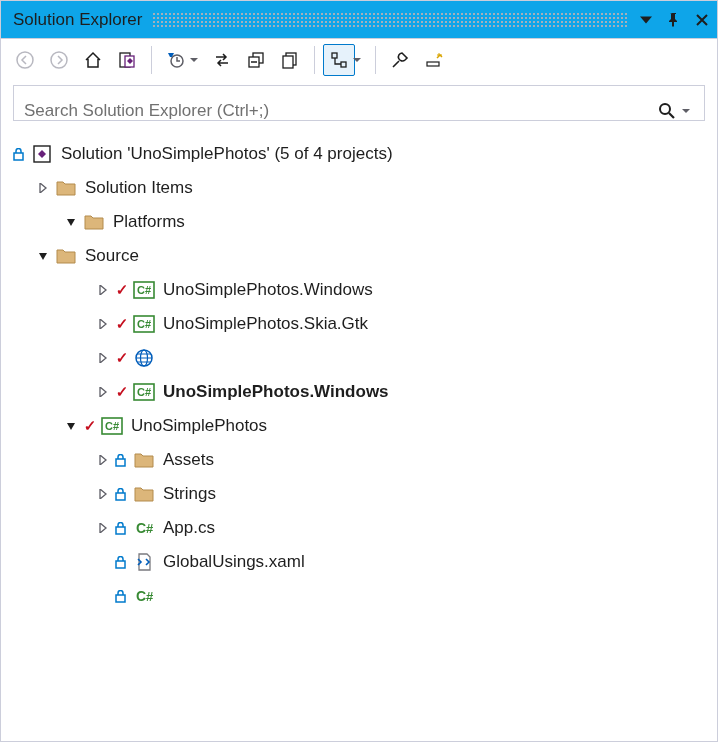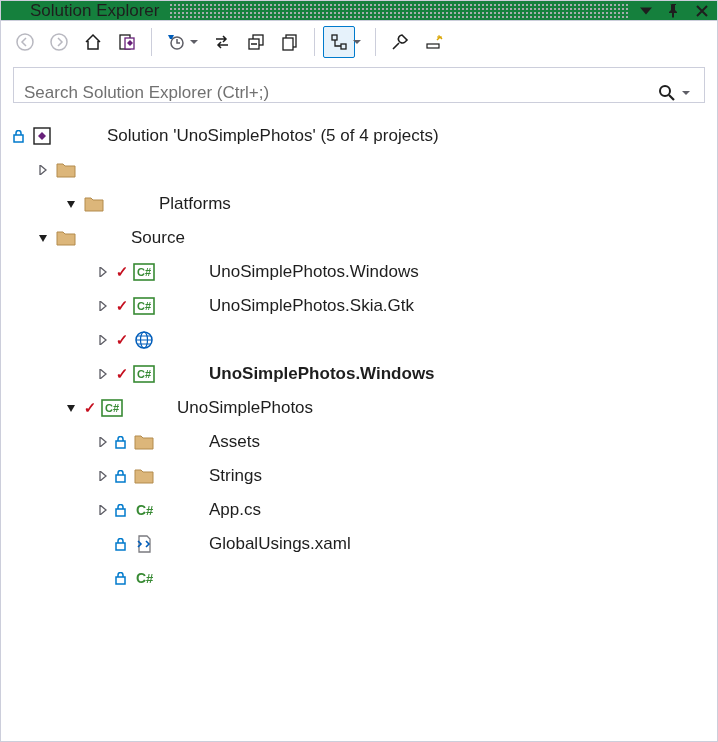--- a/index.html
+++ b/index.html
@@ -7,25 +7,25 @@
       font-family: "Segoe UI", Tahoma, sans-serif;
       font-size: 15px;
       background: #fff;
       color: #1e1e1e;
       width: 718px;
       height: 742px;
       border: 1px solid #cccedb;
       overflow: hidden;
     }
     .titlebar {
-      height: 20px;
-      display: flex;
-      align-items: center;
-      padding: 0 6px 0 29px;
-      background: #15803d;
+      height: 38px;
+      display: flex;
+      align-items: center;
+      padding: 0 6px 0 12px;
+      background: #0ea5e9;
       border-bottom: 1px solid #cccedb;
     }
     .titlebar-text {
       font-size: 17px;
       color: #1e1e1e;
       flex: 0 0 auto;
       margin-right: 10px;
     }
     .titlebar-grip {
       flex: 1;
@@ -144,21 +144,21 @@
       flex-shrink: 0;
     }
     .check {
       color: #c50f1f;
       font-size: 15px;
       font-weight: bold;
       width: 14px;
       text-align: center;
       flex-shrink: 0;
     }
-    .label { white-space: nowrap; margin-left: 46px; }
+    .label { white-space: nowrap; }
     .bold { font-weight: 700; }
     svg { display: block; }
   </style>
 </head>
 <body>
 
 <div class="titlebar">
   <span class="titlebar-text">Solution Explorer</span>
   <div class="titlebar-grip"></div>
   <div class="titlebar-controls">
@@ -303,20 +303,21 @@
     <span class="expander">
         <svg width="10" height="10" viewBox="0 0 10 10">
           <path d="M2 0 L8 5 L2 10 Z" fill="none" stroke="#5e5e66" stroke-width="1.3"></path>
         </svg>
       </span>
     <span class="iconwrap">
       <svg width="20" height="18" viewBox="0 0 20 18">
           <path d="M1 3 h6 l2 2 h10 v11 h-18 z" fill="#dcb67a" stroke="#b38b4d" stroke-width="1"></path>
         </svg>
     </span>
+    <span class="label">Solution Items</span>
   </div>
 
   <div class="row">
     <span class="indent" style="width:50px"></span>
     <span class="expander">
         <svg width="10" height="10" viewBox="0 0 10 10">
           <path d="M1 2 L9 2 L5 9 Z" fill="#1e1e1e"></path>
         </svg>
       </span>
     <span class="iconwrap">

